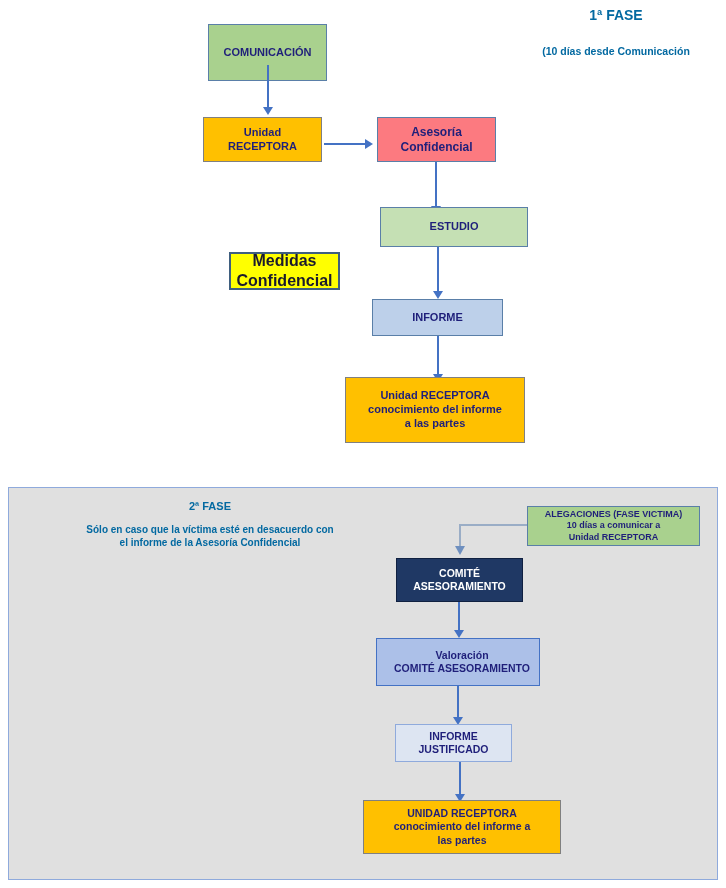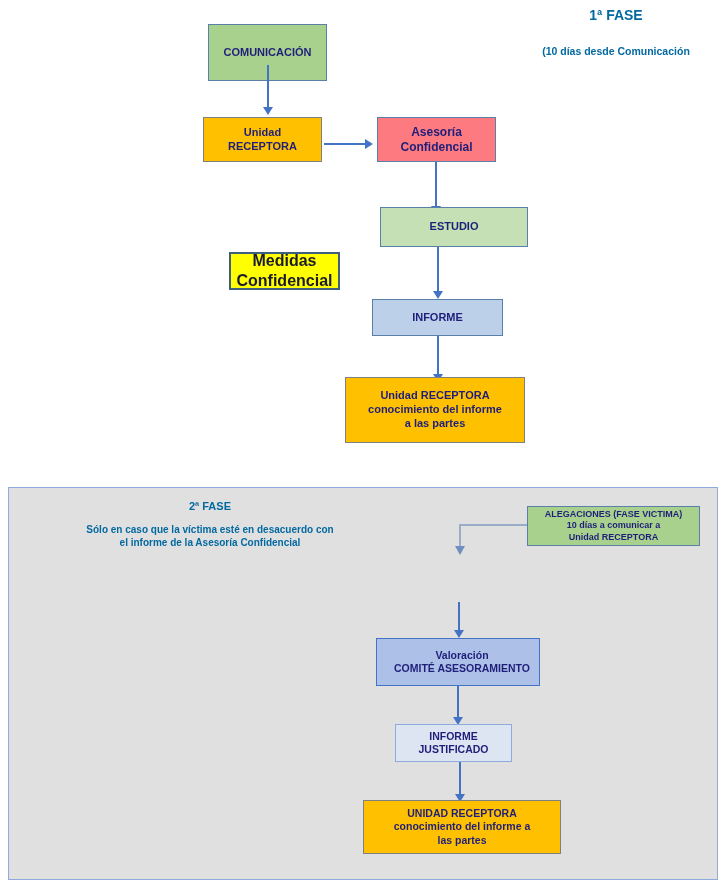--- a/index.html
+++ b/index.html
@@ -191,20 +191,26 @@
       <div>ALEGACIONES (FASE VICTIMA)</div>
       <div>10 días  a comunicar a</div>
       <div>Unidad RECEPTORA</div>
     </div>
   </div>
 
   <div class="elbow-line elbow-h" style="left:459px; top:524px; width:68px;"></div>
   <div class="elbow-line elbow-v" style="left:459px; top:524px; height:25px;"></div>
   <div class="arrow-down-soft" style="left:455px; top:546px;"></div>
 
+  <div class="box fill-navy" style="left:396px; top:558px; width:127px; height:44px; font-size:10.5px;">
+    <div class="lines">
+      <div>COMITÉ</div>
+      <div>ASESORAMIENTO</div>
+    </div>
+  </div>
 
   <div class="vline" style="left:458px; top:602px; height:30px;"></div>
   <div class="arrow-down" style="left:454px; top:630px;"></div>
 
   <div class="box fill-blue2" style="left:376px; top:638px; width:164px; height:48px; font-size:10.5px;padding-left:8px;">
     <div class="lines">
       <div>Valoración</div>
       <div>COMITÉ ASESORAMIENTO</div>
     </div>
   </div>

